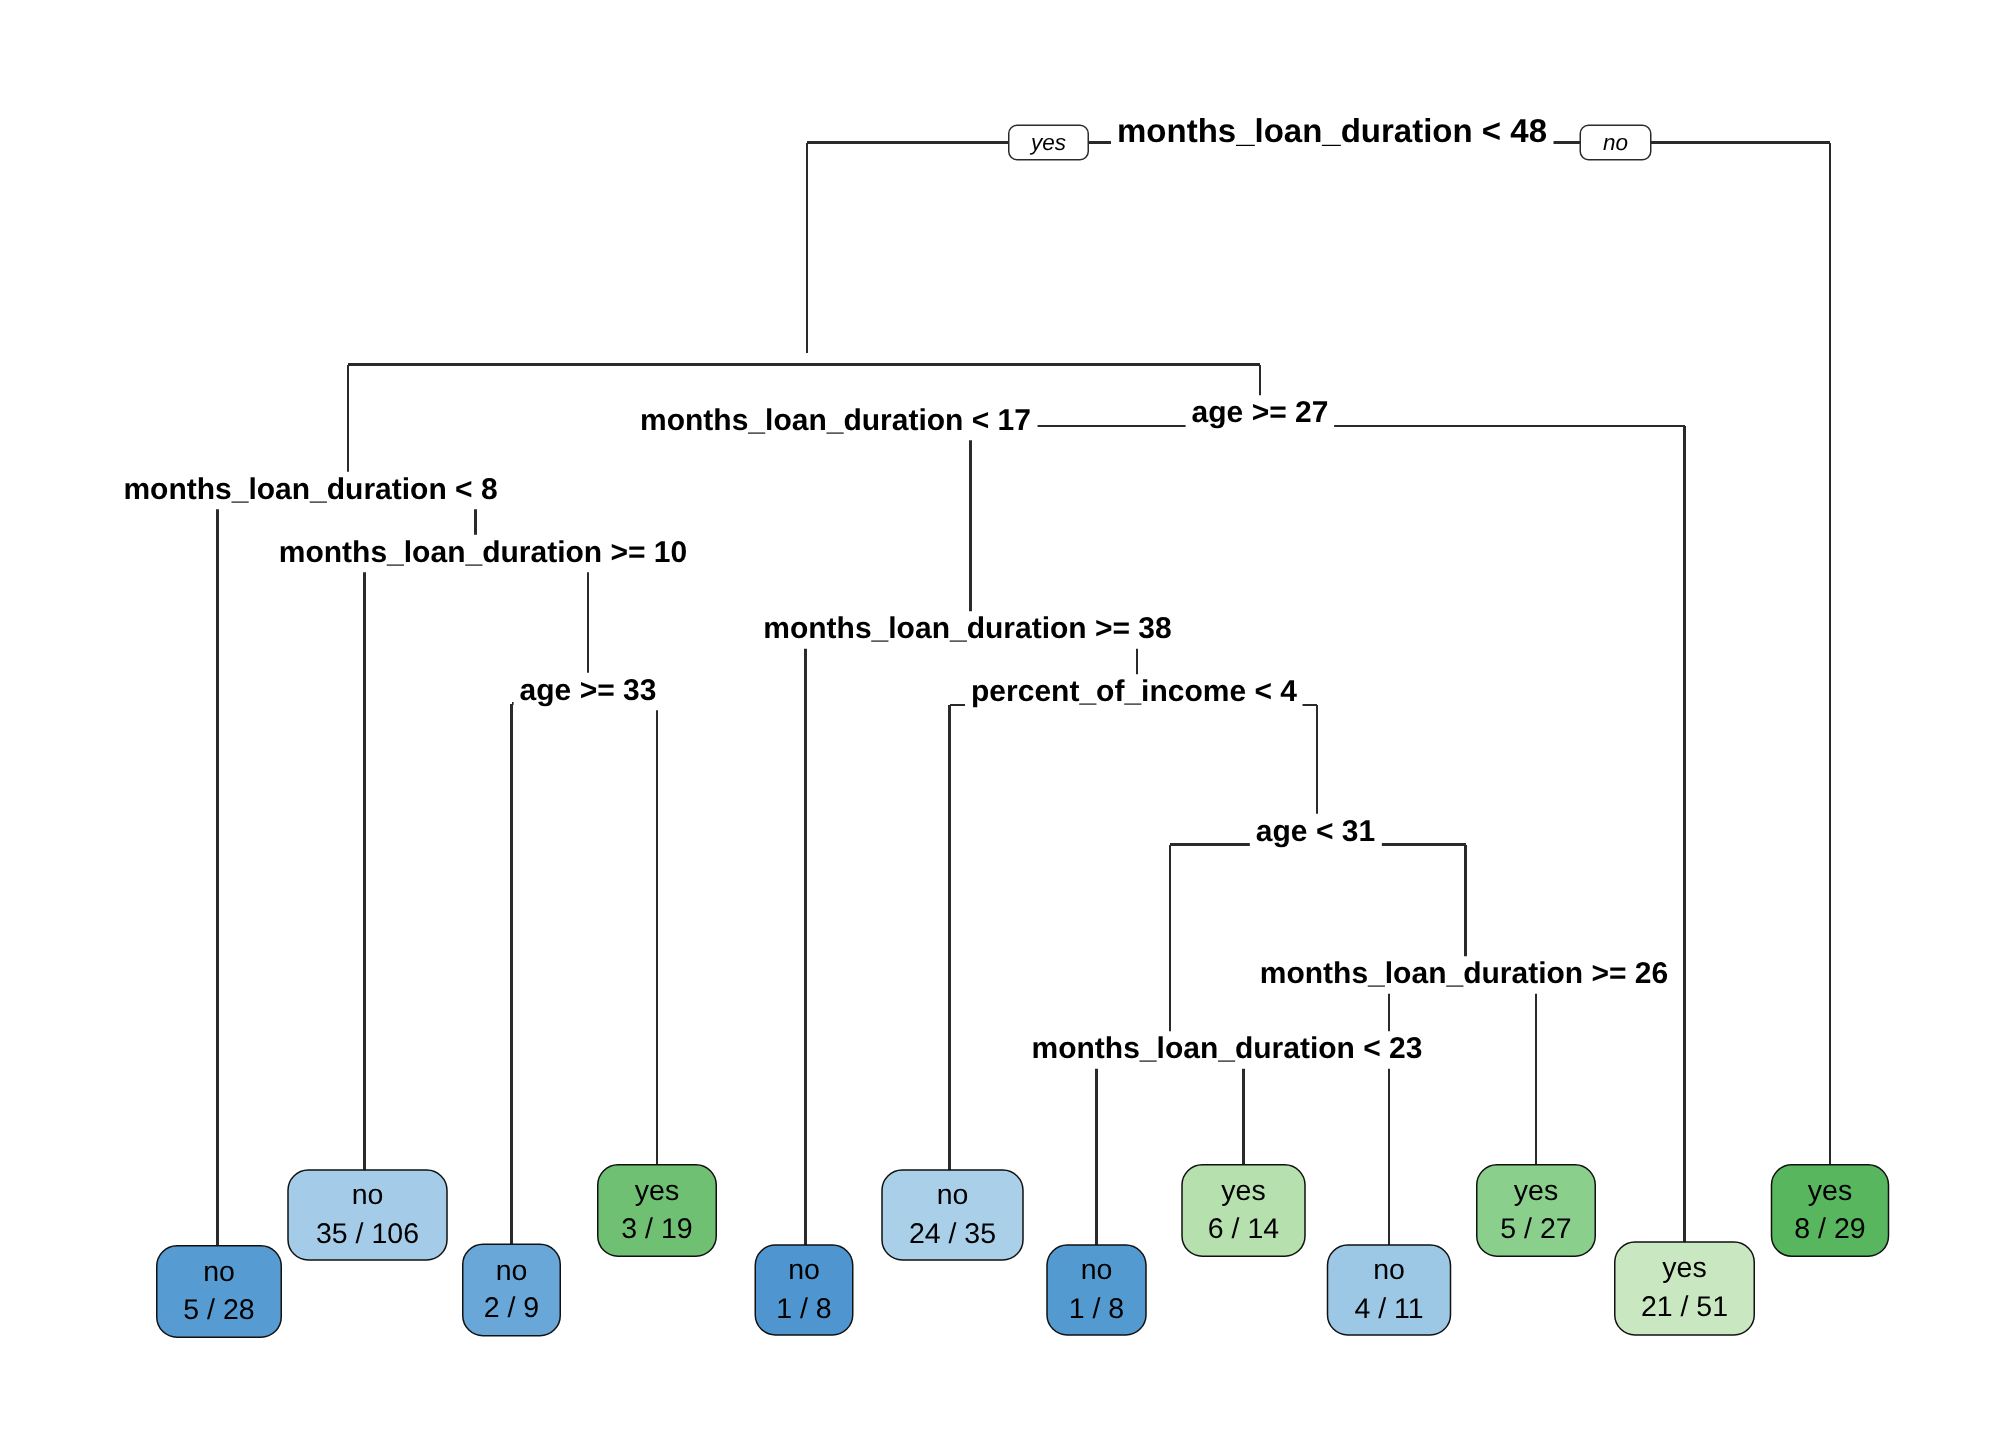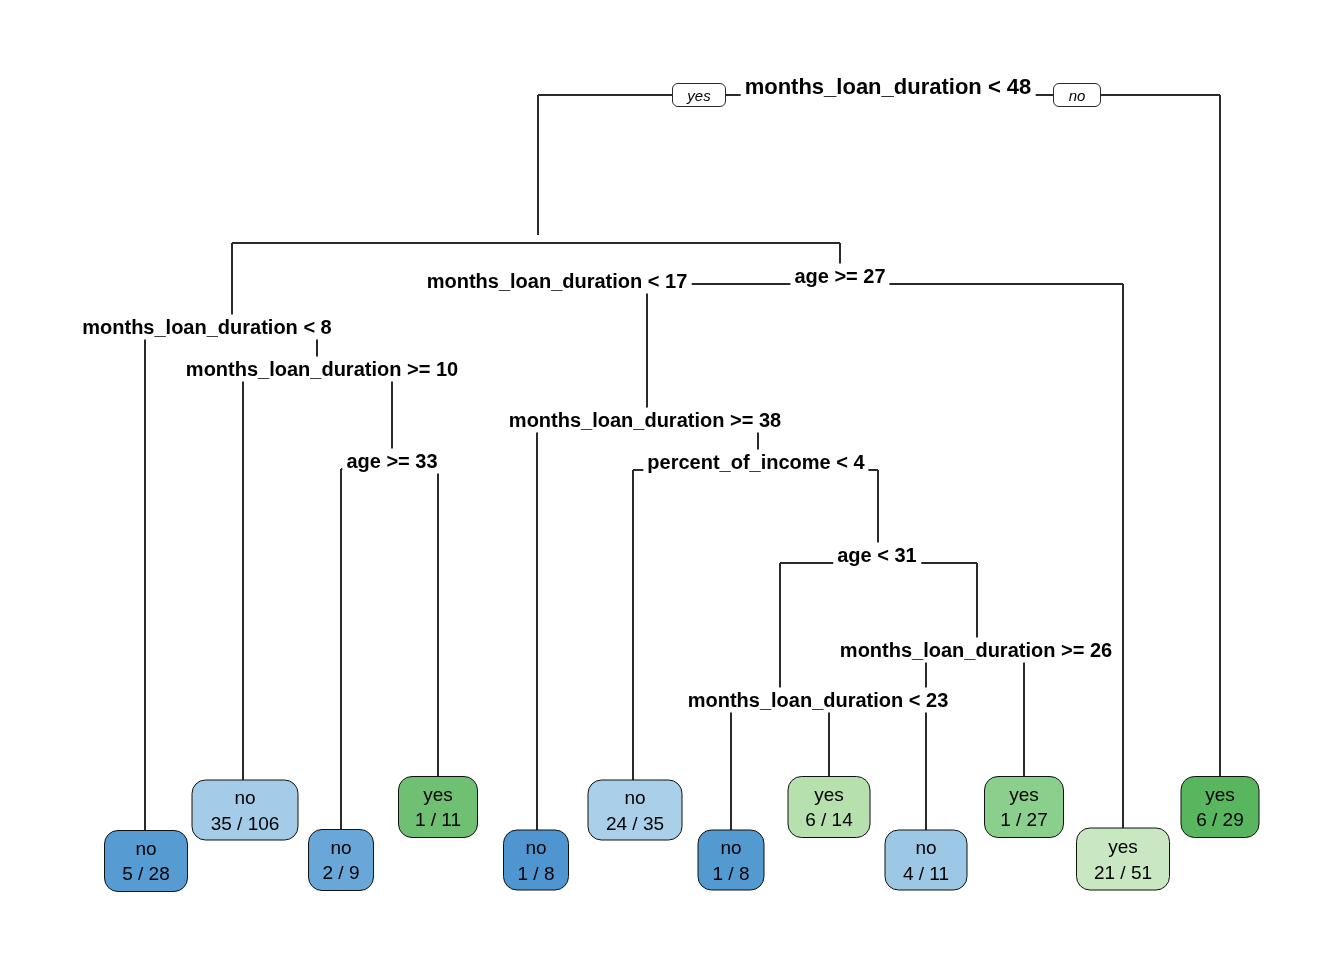--- a/index.html
+++ b/index.html
@@ -115,21 +115,21 @@
       <div class="leaf" style="left: 245px; top: 810px; width: 107px; height: 61px; background: rgb(164, 204, 232);">
         <span>no</span>
         <span>35 / 106</span>
       </div>
       <div class="leaf" style="left: 341px; top: 860px; width: 66px; height: 62px; background: rgb(104, 167, 216);">
         <span>no</span>
         <span>2 / 9</span>
       </div>
       <div class="leaf" style="left: 438px; top: 807px; width: 80px; height: 62px; background: rgb(111, 192, 114);">
         <span>yes</span>
-        <span>1 / 11</span>
+        <span>3 / 19</span>
       </div>
       <div class="leaf" style="left: 536px; top: 860px; width: 66px; height: 61px; background: rgb(79, 150, 208);">
         <span>no</span>
         <span>1 / 8</span>
       </div>
       <div class="leaf" style="left: 635px; top: 810px; width: 95px; height: 61px; background: rgb(169, 207, 233);">
         <span>no</span>
         <span>24 / 35</span>
       </div>
       <div class="leaf" style="left: 731px; top: 860px; width: 67px; height: 61px; background: rgb(83, 154, 209);">
@@ -139,24 +139,24 @@
       <div class="leaf" style="left: 829px; top: 807px; width: 83px; height: 62px; background: rgb(183, 224, 175);">
         <span>yes</span>
         <span>6 / 14</span>
       </div>
       <div class="leaf" style="left: 926px; top: 860px; width: 83px; height: 61px; background: rgb(156, 200, 230);">
         <span>no</span>
         <span>4 / 11</span>
       </div>
       <div class="leaf" style="left: 1024px; top: 807px; width: 80px; height: 62px; background: rgb(139, 207, 141);">
         <span>yes</span>
-        <span>1 / 27</span>
+        <span>5 / 27</span>
       </div>
       <div class="leaf" style="left: 1123px; top: 859px; width: 94px; height: 63px; background: rgb(201, 232, 193);">
         <span>yes</span>
         <span>21 / 51</span>
       </div>
       <div class="leaf" style="left: 1220px; top: 807px; width: 79px; height: 62px; background: rgb(88, 182, 94);">
         <span>yes</span>
-        <span>6 / 29</span>
+        <span>8 / 29</span>
       </div>
     </div>
 </div>
 
 </body></html>

